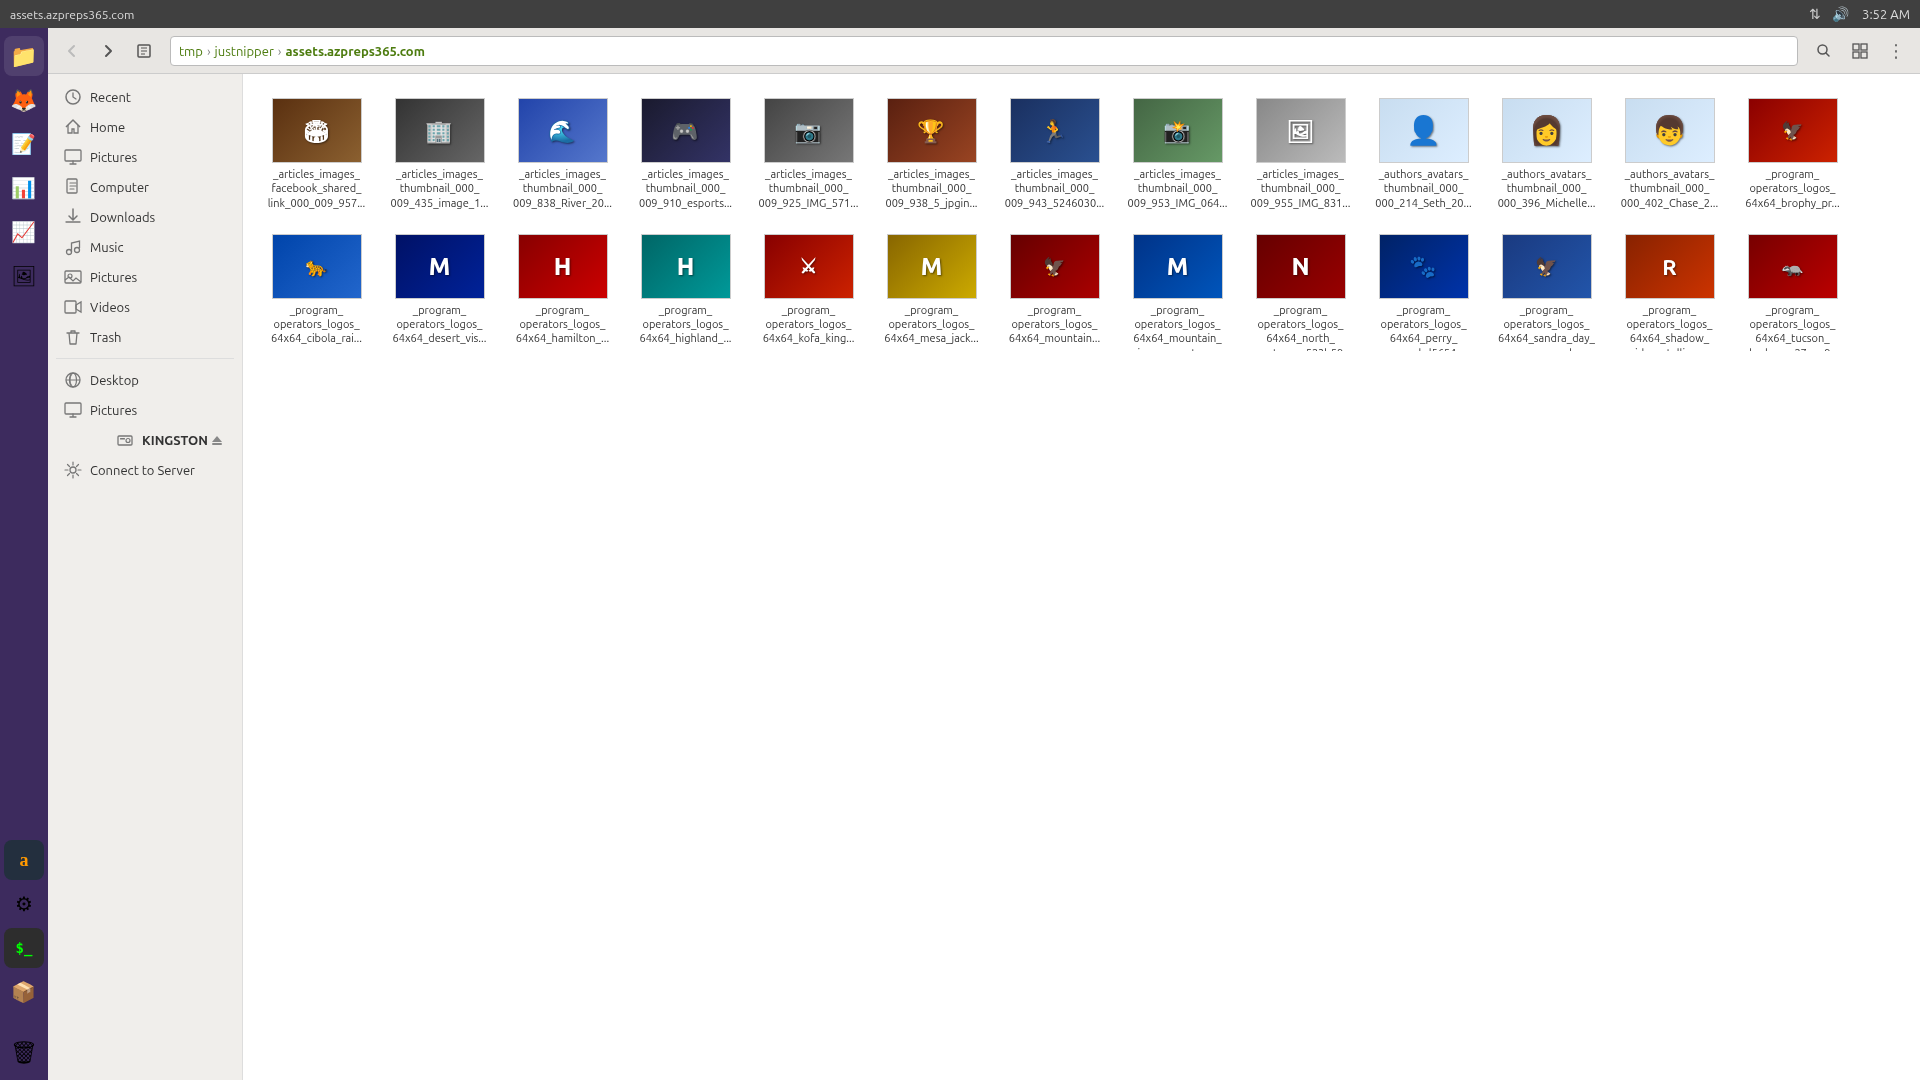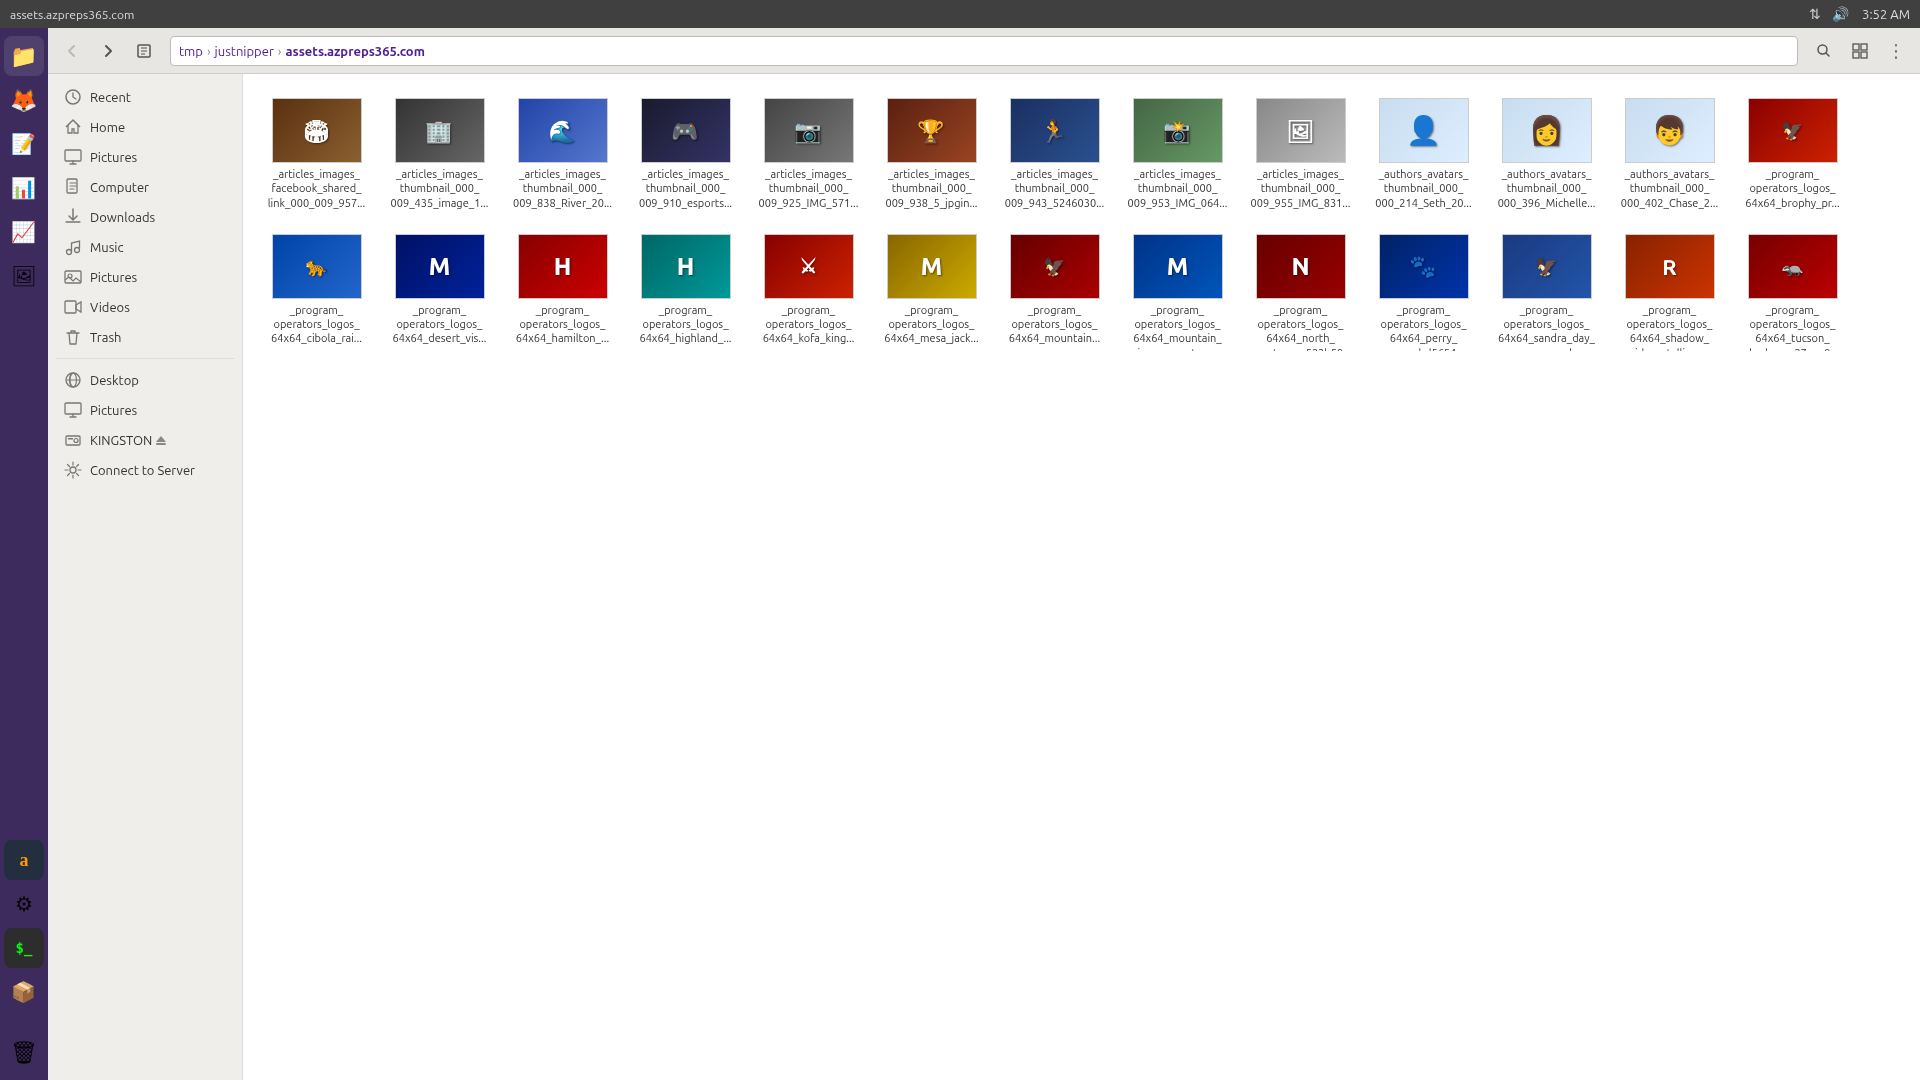--- a/index.html
+++ b/index.html
@@ -47,21 +47,21 @@
       display: flex;
       align-items: center;
       background: white;
       border: 1px solid #bbb;
       border-radius: 4px;
       padding: 0 8px;
       height: 30px;
       margin: 0 6px;
     }
     .breadcrumb-item {
-      color: #4c1d95;
+      color: #4d7c0f;
       font-size: 13px;
       cursor: pointer;
     }
     .breadcrumb-sep { color: #888; margin: 0 4px; }
     .breadcrumb-item.active { font-weight: bold; }
 
     .toolbar-right { display: flex; align-items: center; gap: 4px; }
 
     
     .content {
@@ -96,27 +96,28 @@
 
     .sidebar-section-divider {
       height: 1px;
       background: #ddd;
       margin: 6px 8px;
     }
 
     .sidebar-drive-item {
       display: flex;
       align-items: center;
-      justify-content: flex-start;
+      justify-content: flex-end;
       padding: 5px 12px;
       cursor: pointer;
       color: #333;
       font-size: 13px;
       border-radius: 4px;
       margin: 1px 4px;
+      font-weight: bold;
     }
     .sidebar-drive-left { display: flex; align-items: center; gap: 8px; }
     .eject-btn {
       width: 18px; height: 18px;
       border: none; background: none;
       cursor: pointer;
       color: #666;
       font-size: 11px;
       display: flex; align-items: center; justify-content: center;
     }

